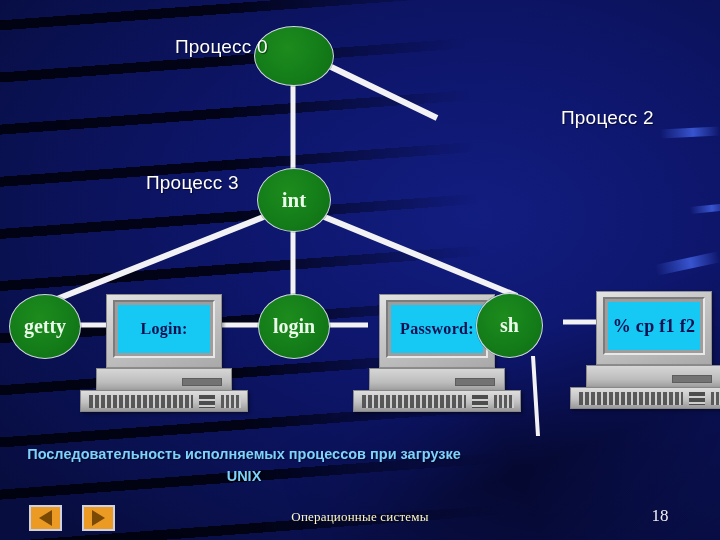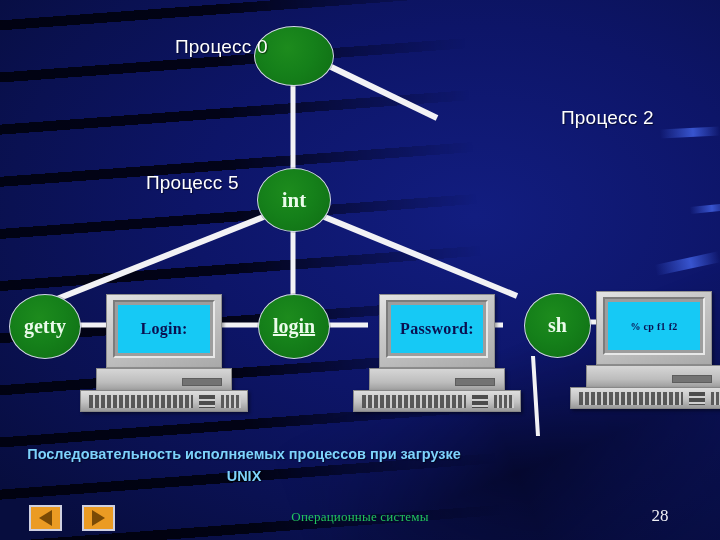--- a/index.html
+++ b/index.html
@@ -149,21 +149,21 @@
     display: flex;
     align-items: center;
     justify-content: center;
     color: #0a1050;
     font-family: "Liberation Serif", serif;
     font-weight: bold;
     font-size: 16px;
     letter-spacing: 0.3px;
     overflow: hidden;
   }
-  .pc .screen.small { font-size: 10px; }
+  .pc .screen.small { font-size: 18px; }
   .pc .base {
     position: absolute;
     left: 16px;
     top: 74px;
     width: 136px;
     height: 24px;
     background: linear-gradient(180deg, #d6d6d6 0%, #bdbdbd 60%, #9b9b9b 100%);
     border: 1px solid #8a8a8a;
     box-sizing: border-box;
     box-shadow: 2px 2px 3px rgba(0,0,0,0.35);
@@ -261,21 +261,21 @@
   }
   .tri.left  { border-right: 13px solid #7a4a05; }
   .tri.right { border-left: 13px solid #7a4a05; }
 
   .footer-title {
     position: absolute;
     left: 0;
     top: 509px;
     width: 720px;
     text-align: center;
-    color: #22c55e;
+    color: #fef9c3;
     font-family: "Liberation Serif", serif;
     font-size: 13px;
     letter-spacing: 0.2px;
     z-index: 6;
   }
   .page-num {
     position: absolute;
     left: 640px;
     top: 506px;
     width: 40px;
@@ -306,41 +306,41 @@
     <line x1="322" y1="216" x2="517" y2="296" stroke-width="6"></line>
     <line x1="78" y1="325" x2="116" y2="325" stroke-width="5"></line>
     <line x1="213" y1="325" x2="262" y2="325" stroke-width="5"></line>
     <line x1="325" y1="325" x2="368" y2="325" stroke-width="5"></line>
     <line x1="483" y1="325" x2="503" y2="325" stroke-width="5"></line>
     <line x1="563" y1="322" x2="600" y2="322" stroke-width="5"></line>
     <line x1="533" y1="356" x2="538" y2="436" stroke-width="4"></line>
   </svg>
 
   <div class="proc-label" style="left:136px; top:36px;margin-left:39px;">Процесс 0</div>
-  <div class="proc-label" style="left:146px; top:172px;">Процесс 5</div>
+  <div class="proc-label" style="left:146px; top:172px;">Процесс 3</div>
   <div class="proc-label" style="left:561px; top:107px;">Процесс 2</div>
 
   <div class="node plain" style="left:254px; top:26px; width:78px; height:58px; font-size:15px;">
     <span class="lbl"></span>
   </div>
 
 
   <div class="node" style="left:9px; top:294px; width:70px; height:63px; font-size:20px;">
     <span class="lbl">getty</span>
   </div>
 
   <div class="node" style="left:257px; top:168px; width:72px; height:62px; font-size:21px;">
     <span class="lbl">int</span>
   </div>
 
-  <div class="node" style="left:258px; top:294px; width:70px; height:63px; font-size:20px;text-decoration:underline;">
+  <div class="node" style="left:258px; top:294px; width:70px; height:63px; font-size:20px;">
     <span class="lbl">login</span>
   </div>
 
-  <div class="node" style="left:524px; top:293px; width:65px; height:63px; font-size:20px;">
+  <div class="node" style="left:476px; top:293px; width:65px; height:63px; font-size:20px;">
     <span class="lbl">sh</span>
   </div>
 
 
   <div class="pc" style="left:80px; top:294px;">
     <div class="monitor">
       <div class="bezel">
         <div class="screen">Login:</div>
       </div>
     </div>
@@ -389,15 +389,15 @@
   <div class="caption">Последовательность исполняемых процессов при загрузке UNIX</div>
 
   <div class="nav-btn prev">
     <span class="tri left"></span>
   </div>
   <div class="nav-btn next">
     <span class="tri right"></span>
   </div>
 
   <div class="footer-title">Операционные системы</div>
-  <div class="page-num">28</div>
+  <div class="page-num">18</div>
 
 </div>
 
 </body></html>

